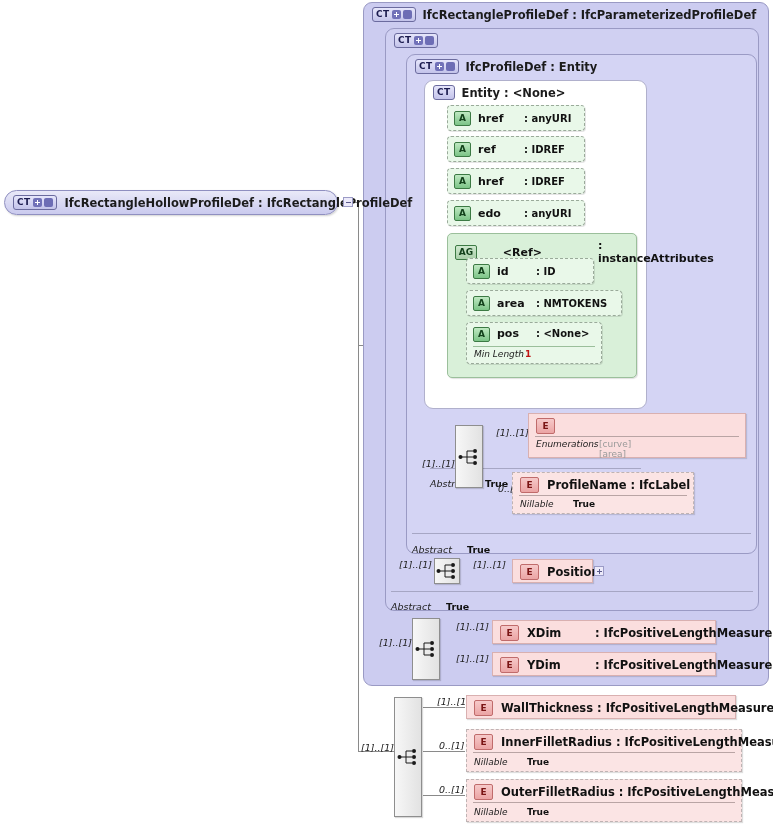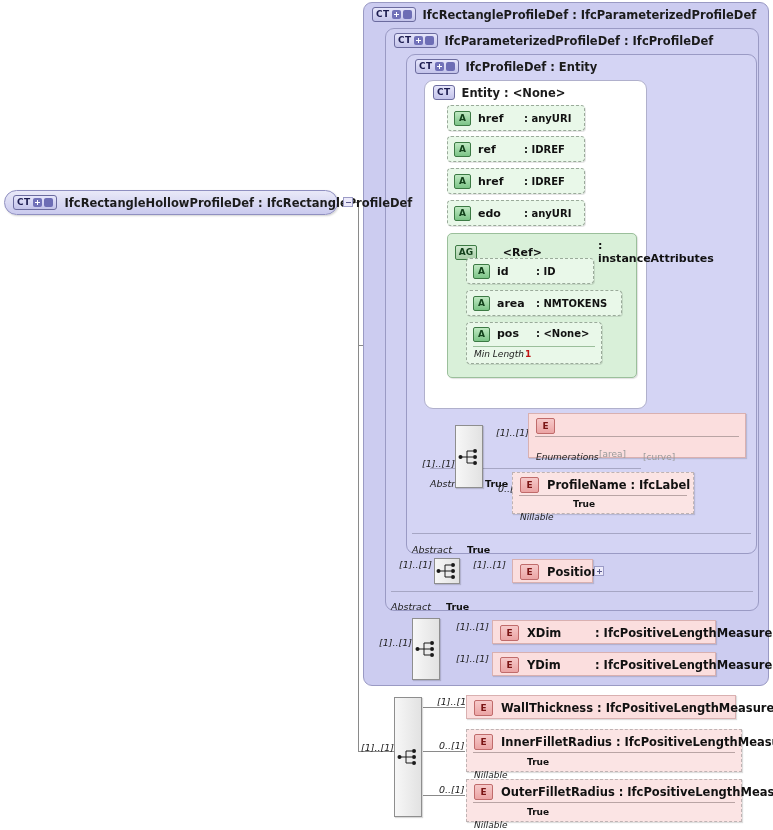--- a/index.html
+++ b/index.html
@@ -59,21 +59,21 @@
          border-radius:5px;background:#d9f0d9;box-shadow:1px 1px 1px rgba(0,0,0,.12);}
   .agbox>.hdr{position:absolute;left:7px;top:5px;display:flex;align-items:center;gap:26px;}
 
   
   .elem{position:absolute;box-sizing:border-box;background:#fbdede;
         border:1px solid #d9b0b0;box-shadow:1px 1px 1px rgba(0,0,0,.13);}
   .elem.dash{border:1px dashed #bfb3b3;background:#fbe4e4;}
   .elem .top{position:absolute;left:7px;top:4px;display:flex;align-items:center;gap:8px;
              white-space:nowrap;}
   .elem .ename{font-size:11.5px;font-weight:bold;color:#111;}
-  .elem .facet{position:absolute;left:7px;font-size:9px;font-style:italic;color:#222;margin-top:13px;}
+  .elem .facet{position:absolute;left:7px;font-size:9px;font-style:italic;color:#222;}
   .elem .facetval{position:absolute;font-size:9px;font-weight:bold;color:#111;font-style:normal;}
   .elem .rule{position:absolute;left:6px;right:6px;height:1px;background:#b9a4a4;}
   .elem .enumval{position:absolute;font-size:9px;color:#9a9a9a;}
 
   
   .plusbox{position:absolute;width:10px;height:10px;border:1px solid #9b9bc6;
            background:#eceafa;box-sizing:border-box;}
   .plusbox::before{content:"";position:absolute;left:2px;top:4px;width:5px;height:1px;background:#5a5a8c;}
   .plusbox::after{content:"";position:absolute;left:4px;top:2px;width:1px;height:5px;background:#5a5a8c;}
   .minusbox{position:absolute;width:10px;height:10px;border:1px solid #9b9bc6;
@@ -154,21 +154,20 @@
   <div class="ctbox lvl1" style="left:363px;top:2px;width:406px;height:684px;">
     <div class="hdr">
       <span class="badge plus">CT<span class="pl"></span></span>
       <span class="ctlabel">IfcRectangleProfileDef : IfcParameterizedProfileDef</span>
     </div>
   </div>
 
   <div class="ctbox lvl2" style="left:385px;top:28px;width:374px;height:583px;">
     <div class="hdr">
       <span class="badge plus">CT<span class="pl"></span></span>
-      <span class="ctlabel">IfcParameterizedProfileDef : IfcProfileDef</span>
     </div>
     <div class="hline" style="left:5px;top:562px;width:362px;"></div>
     <div class="absrow" style="left:5px;top:566px;">
       <span class="k">Abstract</span>
       <span class="v">True</span>
     </div>
   </div>
 
   <div class="ctbox lvl3" style="left:406px;top:54px;width:351px;height:500px;">
     <div class="hdr">
@@ -264,21 +263,21 @@
   <span class="card" style="left:422px;top:458px;">[1]..[1]</span>
   <span class="card" style="left:496px;top:427px;">[1]..[1]</span>
   <span class="card" style="left:498px;top:483px;">0..[1]</span>
 
   <div class="elem" style="left:528px;top:413px;width:218px;height:45px;">
     <div class="top">
       <span class="ebadge">E</span>
     </div>
     <div class="rule" style="top:22px;"></div>
     <span class="facet" style="top:25px;">Enumerations</span>
-    <span class="enumval" style="left:70px;top:38px;margin-left:44px;">[curve]</span>
+    <span class="enumval" style="left:70px;top:25px;">[curve]</span>
     <span class="enumval" style="left:70px;top:35px;">[area]</span>
   </div>
 
   <div class="elem dash" style="left:512px;top:472px;width:182px;height:42px;">
     <div class="top">
       <span class="ebadge">E</span>
       <span class="ename">ProfileName : IfcLabel</span>
     </div>
     <div class="rule" style="top:22px;"></div>
     <span class="facet" style="top:26px;">Nillable</span>

